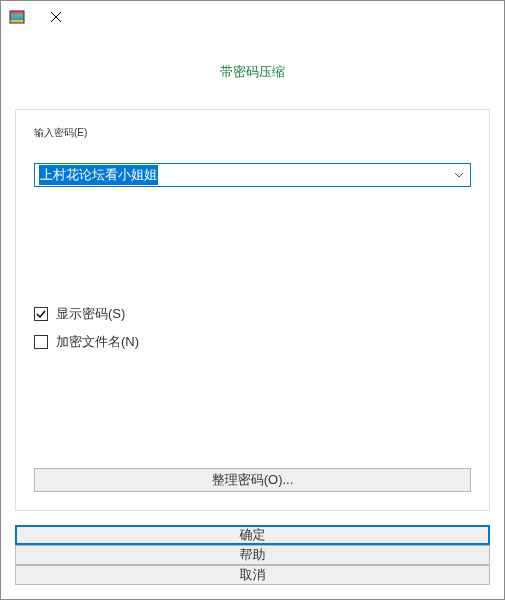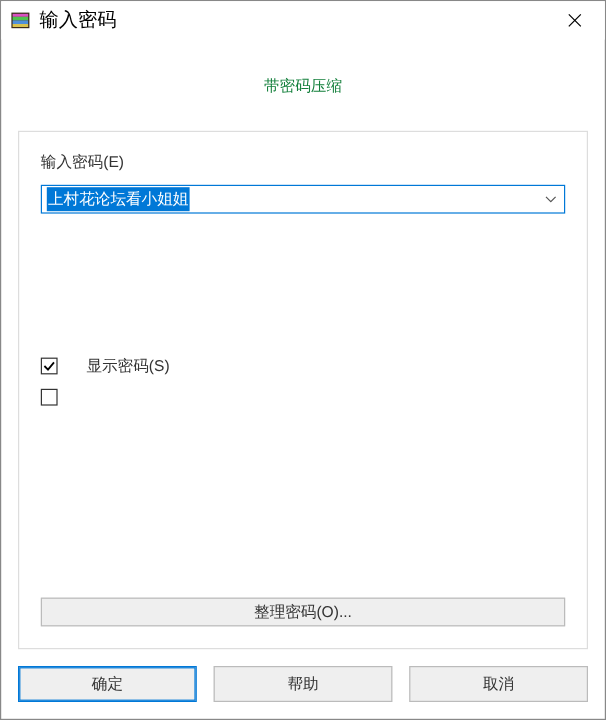--- a/index.html
+++ b/index.html
@@ -60,23 +60,23 @@
       padding: 18px 0 28px 0;
     }
     .panel {
       border: 1px solid #ddd;
       padding: 16px 18px 18px 18px;
       flex: 1;
       display: flex;
       flex-direction: column;
     }
     .field-label {
-      font-size: 13px;
+      font-size: 10px;
       color: #333;
-      margin-bottom: 10px;
+      margin-bottom: 23px;
     }
     .combo {
       position: relative;
       border: 1px solid #0078d7;
       height: 24px;
       display: flex;
       align-items: flex-start;
       background: #fff;
     }
     .combo-input {
@@ -102,21 +102,20 @@
       justify-content: center;
       cursor: pointer;
     }
     .combo-arrow svg { width: 10px; height: 6px; }
     .spacer-mid { height: 118px; }
     .check-row {
       display: flex;
       align-items: center;
       margin-bottom: 10px;
       cursor: pointer;
-      gap: 16px;
     }
     .checkbox {
       width: 14px;
       height: 14px;
       border: 1px solid #333;
       margin-right: 8px;
       display: inline-flex;
       align-items: center;
       justify-content: center;
       background: #fff;
@@ -131,22 +130,22 @@
       background: #efefef;
       display: flex;
       align-items: center;
       justify-content: center;
       font-size: 13px;
       color: #333;
       cursor: pointer;
     }
     .button-row {
       display: flex;
-      gap: 14px;
       margin-top: 14px;
+      flex-direction: column;
     }
     .btn {
       flex: 1;
       height: 30px;
       border: 1px solid #bbb;
       background: #efefef;
       display: flex;
       align-items: center;
       justify-content: center;
       font-size: 13px;
@@ -167,21 +166,20 @@
     <span class="titlebar-icon">
       <svg viewBox="0 0 16 16">
         <rect x="1" y="2" width="14" height="12" fill="#5b3a1a"></rect>
         <rect x="1" y="2" width="14" height="3" fill="#d94fc2"></rect>
         <rect x="1" y="5" width="14" height="3" fill="#4fc24f"></rect>
         <rect x="1" y="8" width="14" height="3" fill="#4f8fd9"></rect>
         <rect x="1" y="11" width="14" height="3" fill="#d9c24f"></rect>
         <rect x="1" y="2" width="14" height="12" fill="none" stroke="#3a2a1a" stroke-width="1"></rect>
       </svg>
     </span>
-    <span class="titlebar-title">输入密码</span>
     <div class="titlebar-close">
       <svg viewBox="0 0 12 12">
         <line x1="1" y1="1" x2="11" y2="11" stroke="#000" stroke-width="1"></line>
         <line x1="11" y1="1" x2="1" y2="11" stroke="#000" stroke-width="1"></line>
       </svg>
     </div>
   </div>
 
   <div class="content">
     <div class="subtitle">带密码压缩</div>
@@ -207,20 +205,21 @@
             <polyline points="2,6 5,9 10,3" fill="none" stroke="#000" stroke-width="1.5"></polyline>
           </svg>
         </span>
         <span class="check-label">显示密码(S)</span>
       </div>
 
       <div class="check-row">
         <span class="checkbox">
           
         </span>
+        <span class="check-label">加密文件名(N)</span>
       </div>
 
       <div class="spacer-bottom"></div>
 
       <div class="manage-btn">
         <span>整理密码(O)...</span>
       </div>
     </div>
 
     <div class="button-row">

